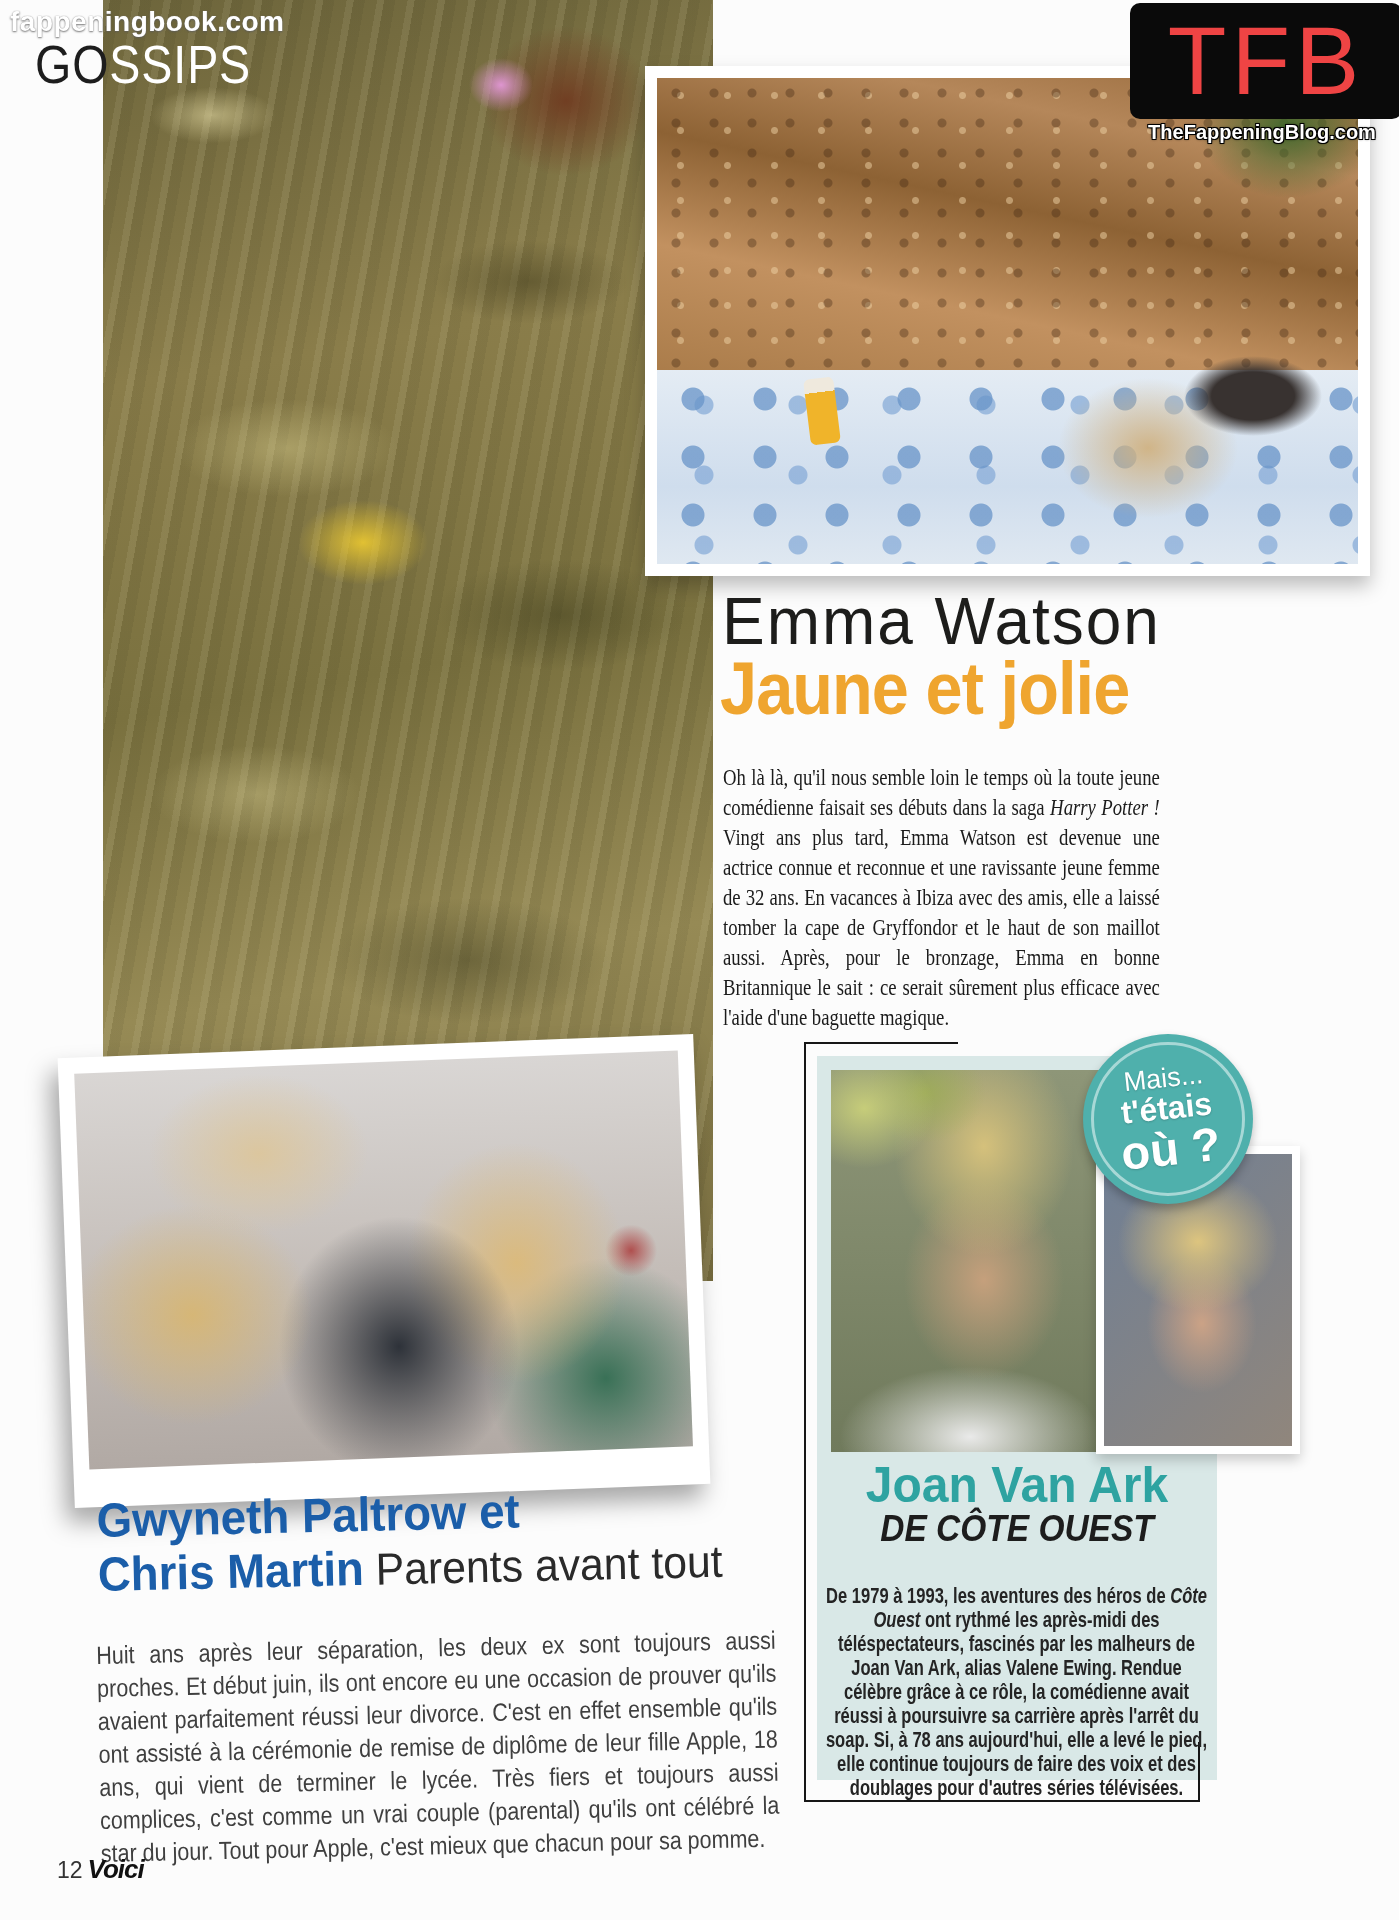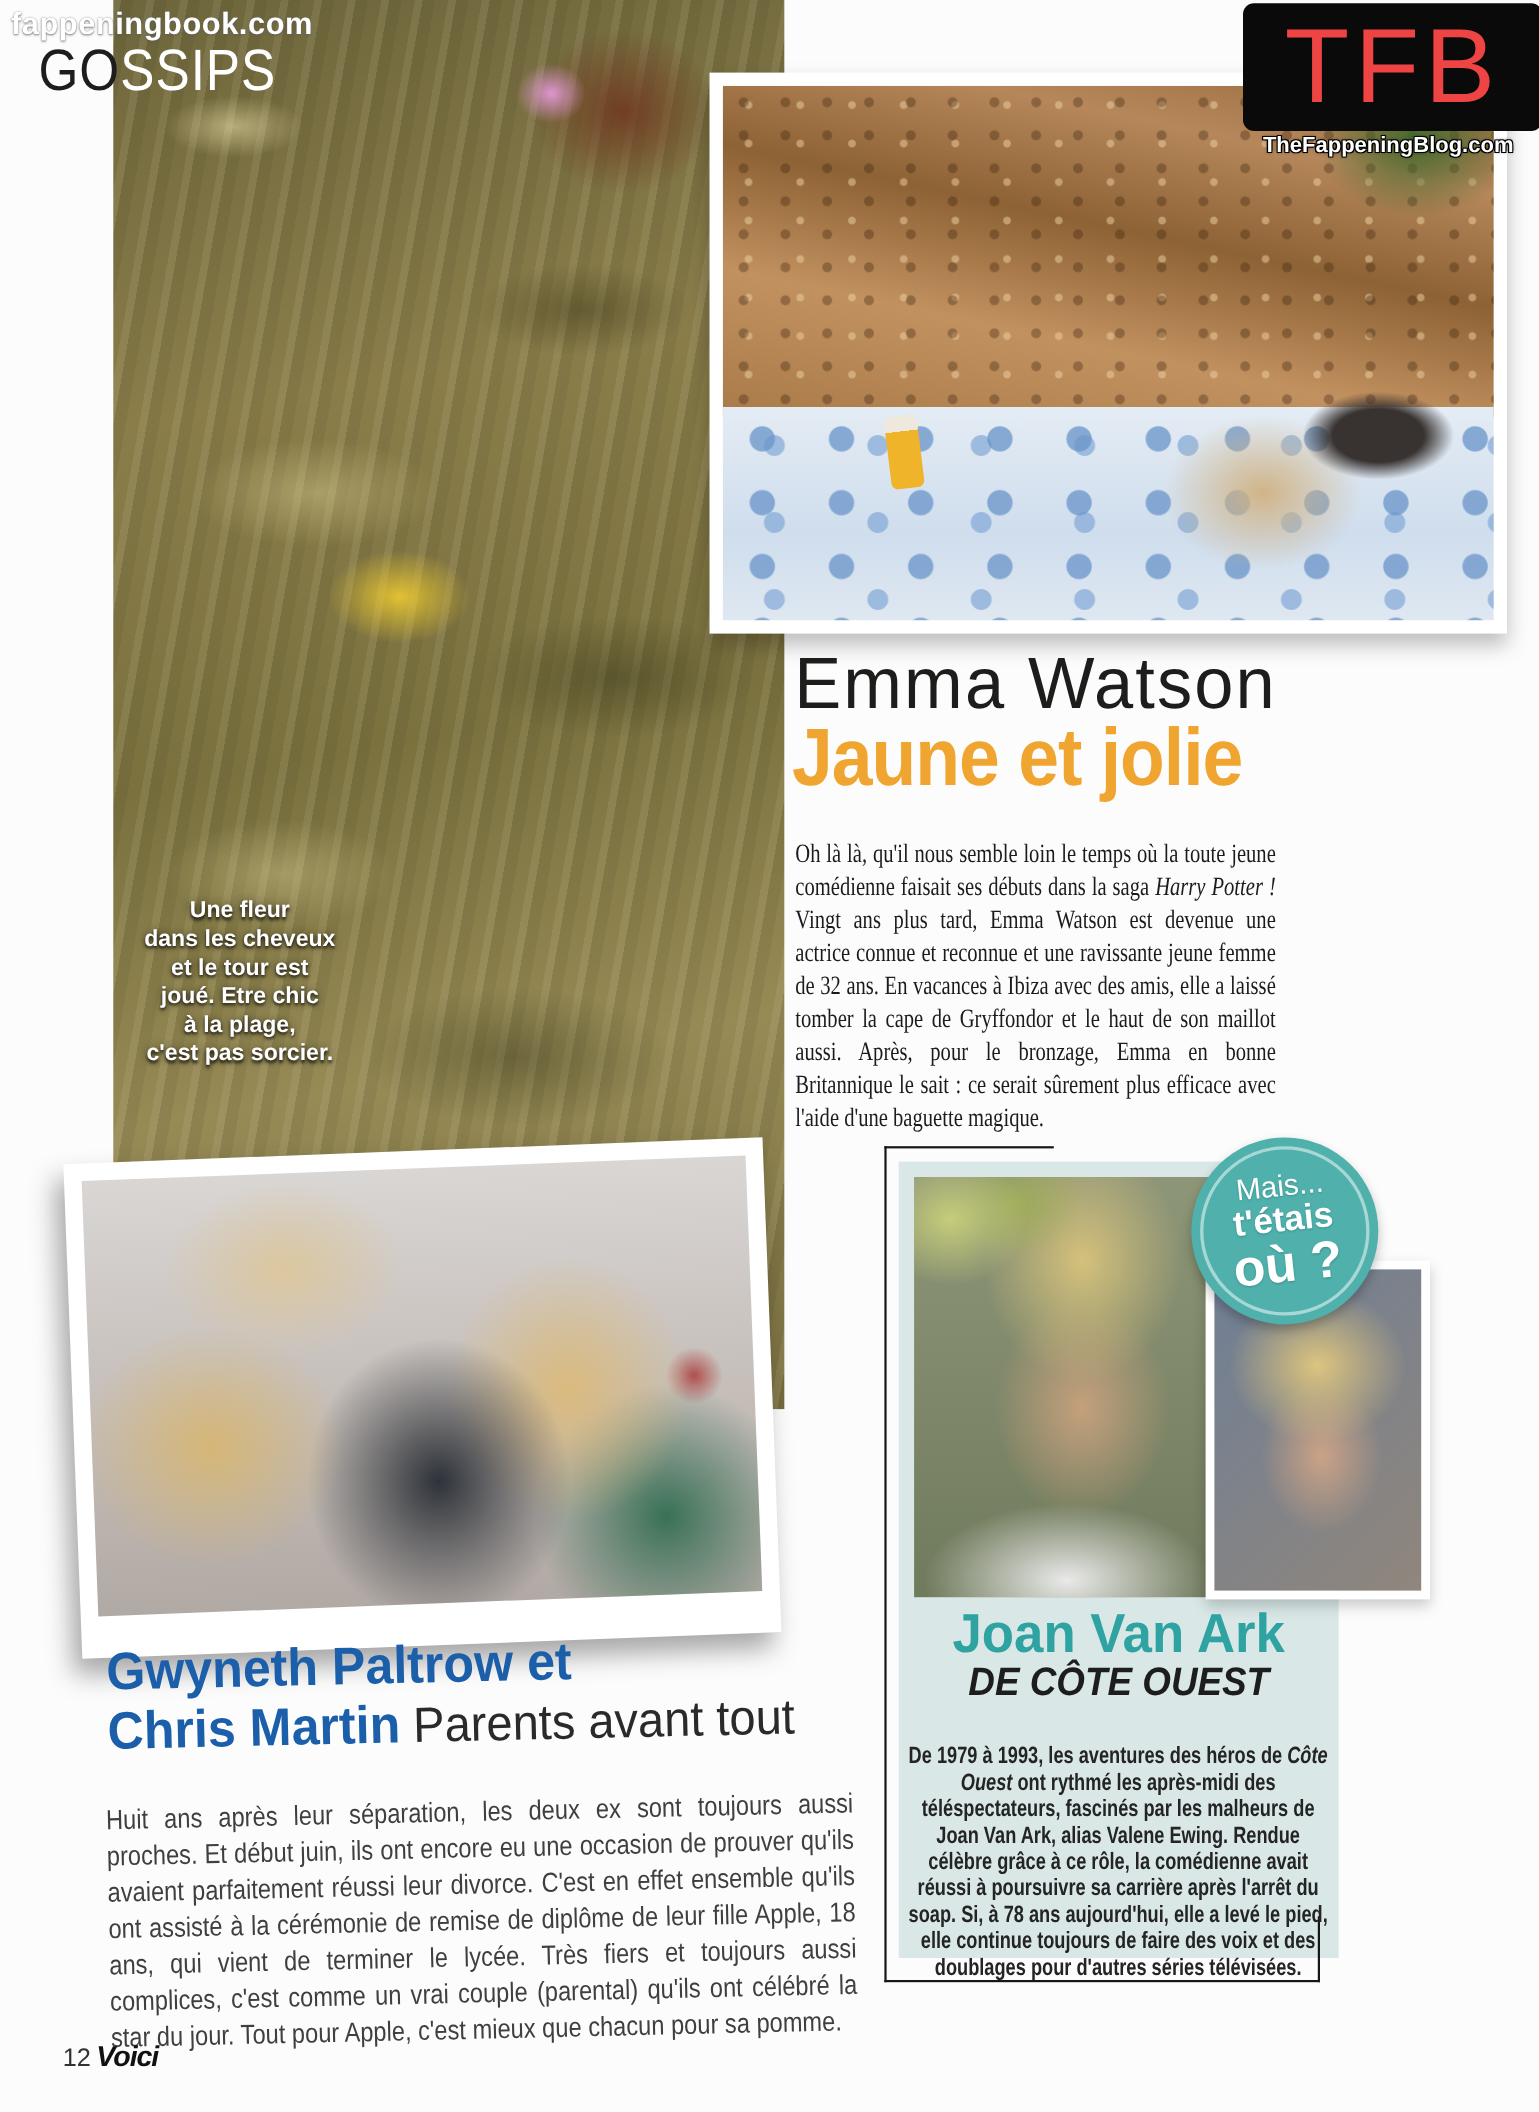--- a/index.html
+++ b/index.html
@@ -152,26 +152,20 @@
 <body>
 
 <div class="page">
 
   <div class="photo-water">
     <div class="decor-hair"></div>
     <div class="decor-flower"></div>
     <div class="decor-bikini"></div>
   </div>
 
-  <div class="caption">Une fleur
-dans les cheveux
-et le tour est
-joué. Etre chic
-à la plage,
-c'est pas sorcier.</div>
 
   <div class="photo-beach">
     <div class="beach-inner">
       <div class="beach-rocks"></div>
       <div class="beach-foliage"></div>
       <div class="beach-towel"></div>
       <div class="beach-bag"></div>
       <div class="beach-hat"></div>
       <div class="beach-bottle"></div>
     </div>

